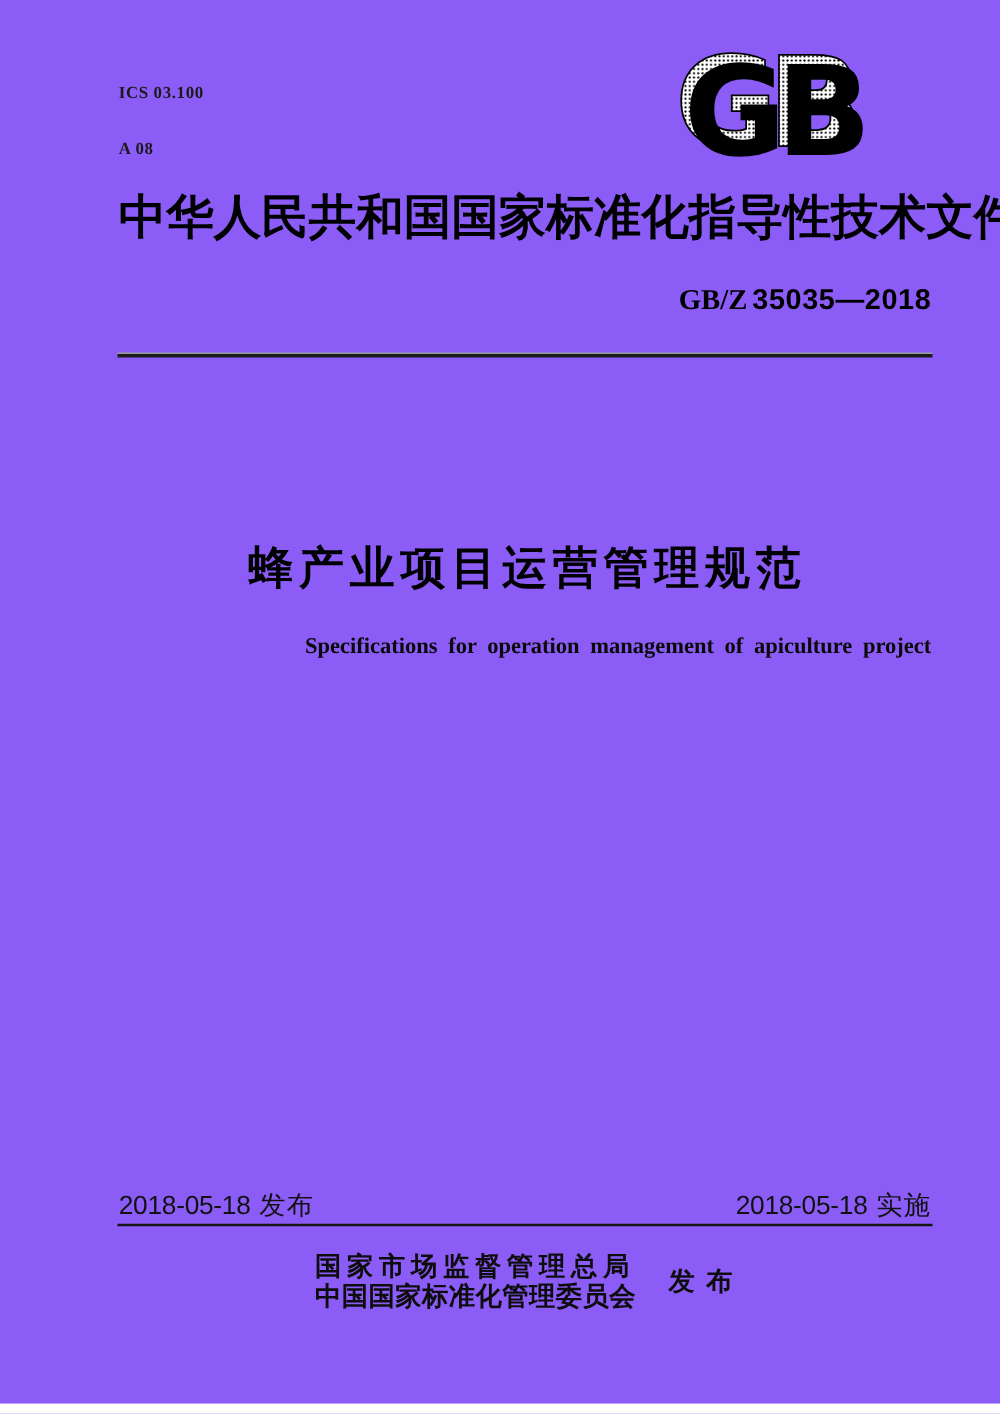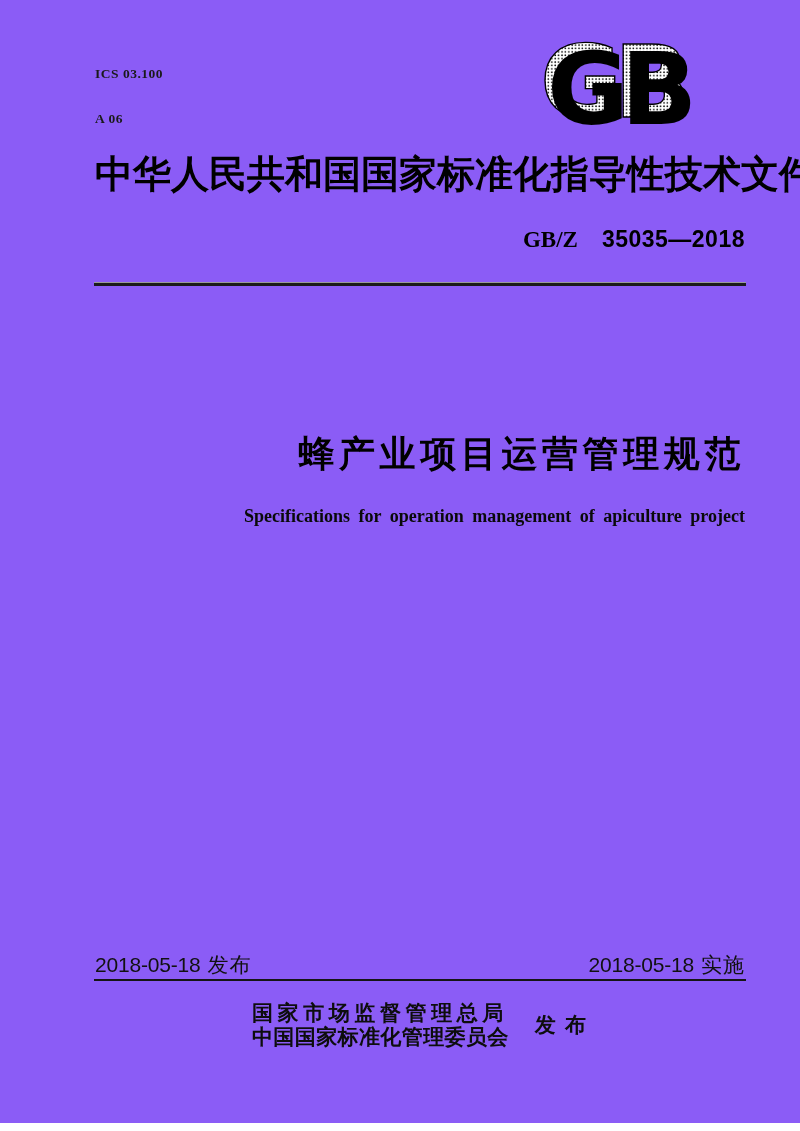--- a/index.html
+++ b/index.html
@@ -68,21 +68,21 @@
     width: 650px;
     text-align: right;
     font-size: 23px;
     line-height: 26px;
     color: #000;
     white-space: nowrap;
   }
   .code-prefix {
     font-family: "Liberation Serif", serif;
     font-weight: bold;
-    margin-right: 24px;
+    margin-right: 4px;
   }
   .code-number {
     font-family: "Liberation Sans", sans-serif;
     font-weight: 600;
     letter-spacing: 0.5px;
   }
 
   
   .rule-top {
     position: absolute;
@@ -92,21 +92,21 @@
     height: 4px;
     background: linear-gradient(#9a9a9a 1px, #1b1b1b 1px);
   }
 
   
   .title-cn {
     position: absolute;
     left: 95px;
     top: 434px;
     width: 650px;
-    text-align: right;
+    text-align: center;
     font-family: "Liberation Sans", sans-serif;
     font-weight: bold;
     font-size: 36px;
     line-height: 40px;
     letter-spacing: 4.6px;
     padding-left: 4px;
     box-sizing: border-box;
     color: #000;
     white-space: nowrap;
   }
@@ -181,21 +181,21 @@
     white-space: pre;
   }
 </style>
 </head>
 <body>
 
 <div class="page">
 
   <div class="ics-block">
     <div>ICS 03.100</div>
-    <div>A 06</div>
+    <div>A 08</div>
   </div>
 
   <div class="logo-wrap">
     <svg width="160" height="84" viewBox="0 0 160 84" aria-hidden="true">
       <defs>
         <pattern id="halftone" width="3.4" height="3.4" patternUnits="userSpaceOnUse">
           <rect width="3.4" height="3.4" fill="#ffffff"></rect>
           <circle cx="1" cy="1" r="0.85" fill="#000000"></circle>
         </pattern>
       </defs>

